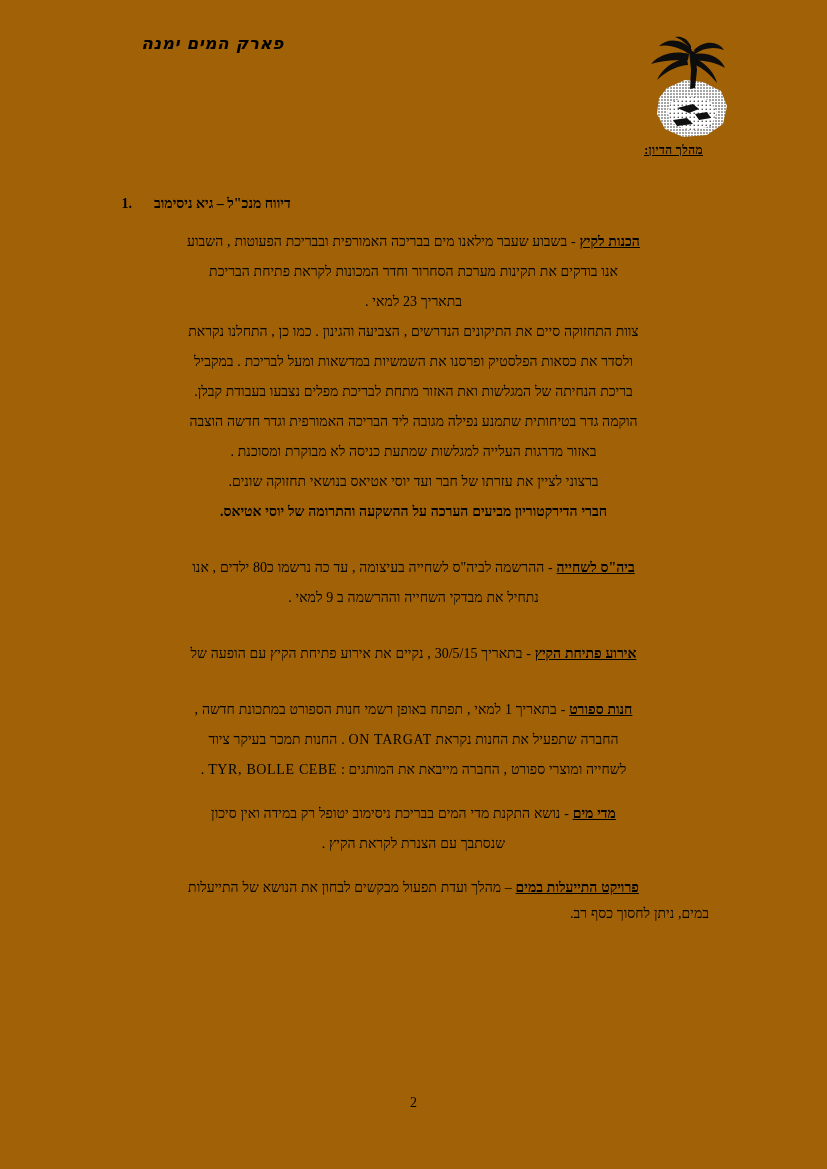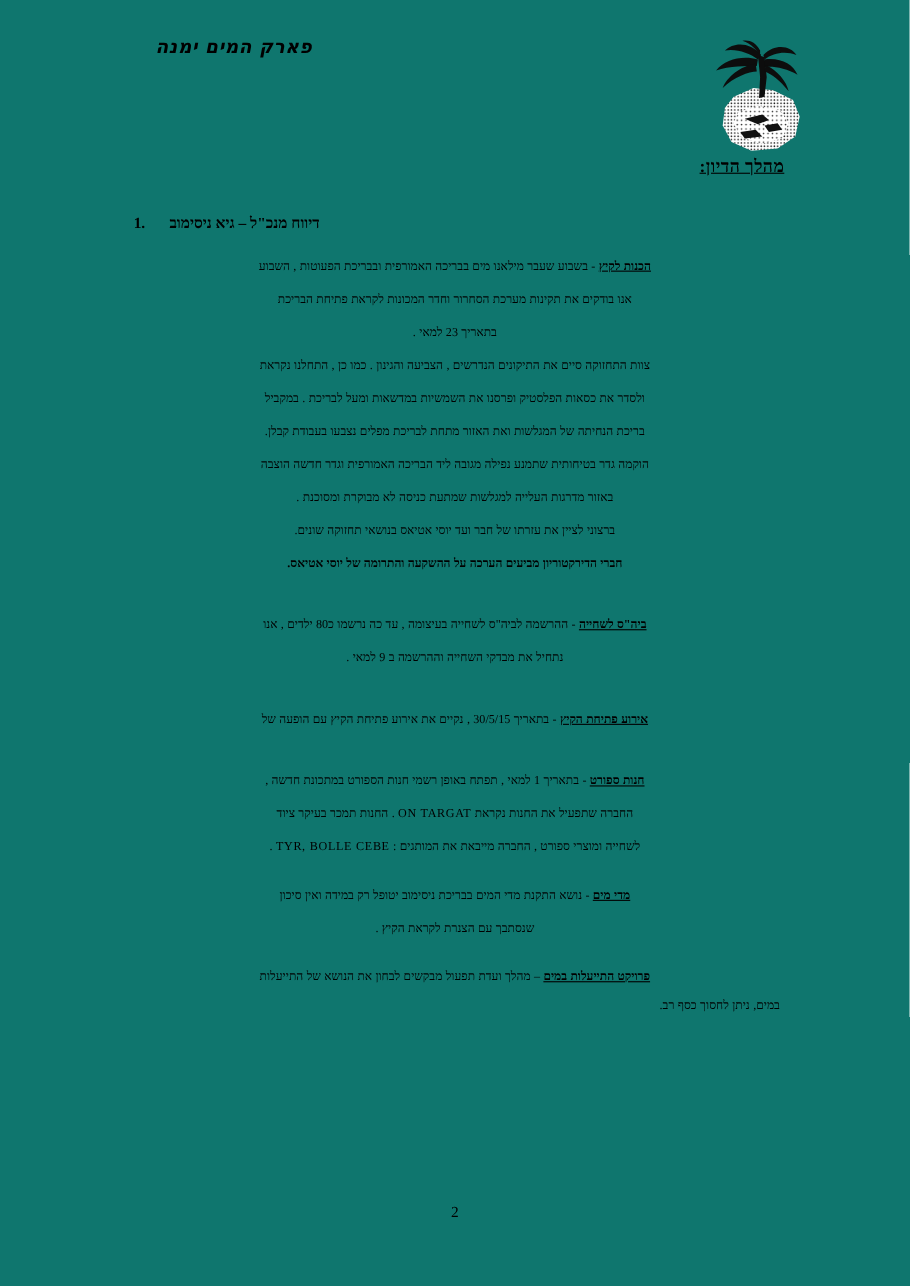--- a/index.html
+++ b/index.html
@@ -5,21 +5,21 @@
 <style>
   html, body {
     margin: 0;
     padding: 0;
     background: #ffffff;
   }
   .page {
     position: relative;
     width: 827px;
     height: 1169px;
-    background: #0f766e;
+    background: #a16207;
     margin: 0 auto;
     overflow: hidden;
     font-family: "Liberation Serif", "DejaVu Serif", serif;
     color: #000000;
     direction: rtl;
   }
 
   
   .logo-block {
     position: absolute;
@@ -46,22 +46,22 @@
     right: 90px;
     width: 100px;
     height: 110px;
   }
   .logo-art svg { display: block; }
 
   
   .doc-title {
     position: absolute;
     top: 143px;
-    right: 114px;
-    font-size: 16px;
+    right: 124px;
+    font-size: 12px;
     font-weight: bold;
     text-decoration: underline;
     letter-spacing: 0.4px;
   }
 
   
   .body-wrap {
     position: absolute;
     top: 196px;
     right: 118px;
@@ -89,21 +89,21 @@
     flex: 0 0 auto;
     text-align: right;
     direction: ltr;
   }
   .numbered .num-text {
     flex: 0 0 auto;
     text-align: right;
   }
 
   p.para {
-    font-size: 11px;
+    font-size: 14px;
     line-height: 30px;
     margin: 0;
     text-align: justify;
     text-align-last: center;
     direction: rtl;
     word-spacing: 0.3px;
   }
 
   .spacer-sm { height: 14px; }
   .spacer-md { height: 26px; }

